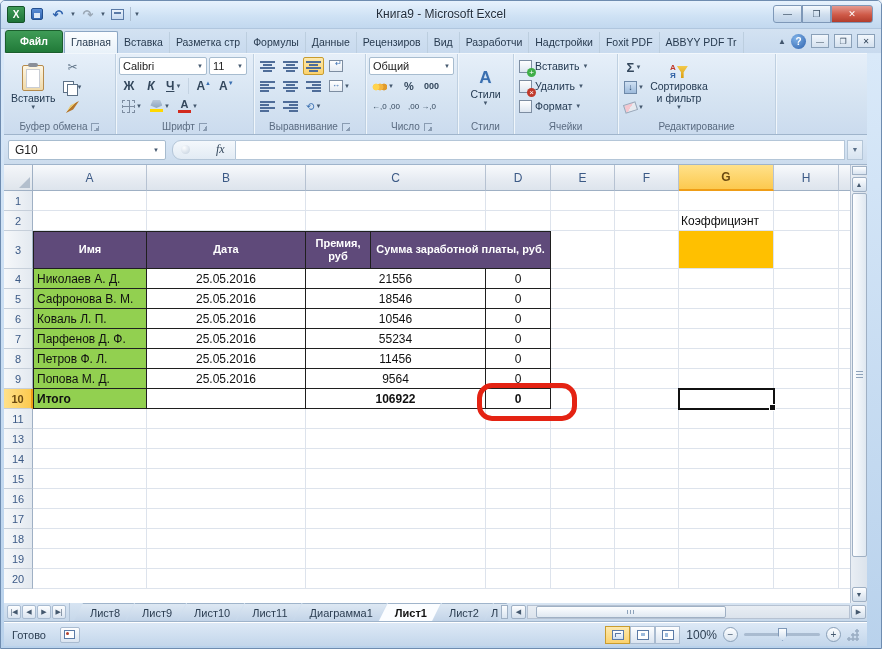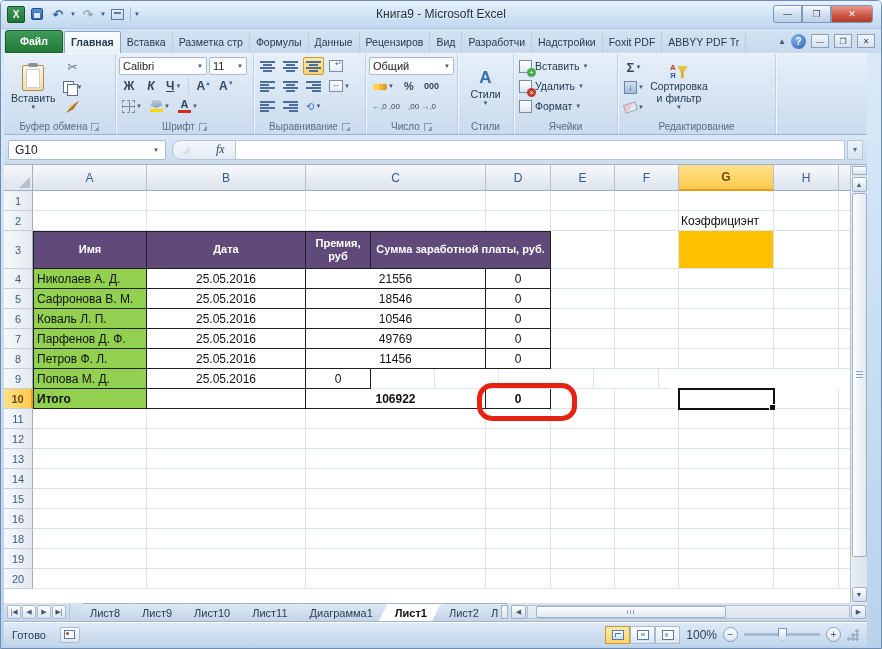--- a/index.html
+++ b/index.html
@@ -23,21 +23,21 @@
   .title-text{position:absolute;left:0;right:0;top:6px;text-align:center;font-size:12px;color:#222e3d;text-shadow:0 1px 0 #ffffffaa}
   .winbtns{position:absolute;right:8px;top:4px;display:flex}
   .wbtn{width:29px;height:18px;border:1px solid #7e98b8;background:linear-gradient(#f4f9fe,#cfdeee 55%,#bed2e8);display:flex;align-items:center;justify-content:center;font-size:9px;color:#33475c}
   .wbtn.min{border-radius:3px 0 0 3px}
   .wbtn.close{width:42px;border-radius:0 3px 3px 0;background:linear-gradient(#e59a90,#cf5a48 55%,#b13c2c);color:#fff;font-weight:bold}
 
   
   .tabrow{position:absolute;left:3px;top:28px;width:863px;height:24px;background:linear-gradient(#d3e2f2,#c8daee);display:flex;align-items:flex-end;overflow:hidden}
   .rtab{white-space:nowrap;font-size:10.5px;padding:4px 6px 5px;color:#273a4f;border-right:1px solid #bccedf;cursor:default}
   .rtab.file{background:linear-gradient(#3f9c57,#217a38);color:#fff;font-weight:bold;border:1px solid #1b5e2d;border-radius:3px 3px 0 0;padding:4px 14px 5px;margin:0 1px}
-  .rtab.active{background:linear-gradient(#fbfdff,#e8f1f9);border:1px solid #8ba6c4;border-bottom:none;border-radius:2px 2px 0 0;font-weight:bold}
+  .rtab.active{background:linear-gradient(#fbfdff,#e8f1f9);border:1px solid #8ba6c4;border-bottom:none;border-radius:2px 2px 0 0;font-weight:normal}
   .tabrow-right{position:absolute;right:0;top:28px;height:24px;display:flex;align-items:center;gap:5px;padding:0 6px;background:linear-gradient(#d3e2f2,#c8daee)}
   .chev{font-size:8px;color:#41556d}
   .help{width:15px;height:15px;border-radius:50%;background:radial-gradient(circle at 35% 30%,#7fb2e8,#2f62ad);color:#fff;font-size:10px;font-weight:bold;display:flex;align-items:center;justify-content:center}
   .mbtn{width:18px;height:14px;border:1px solid #8aa0b8;background:linear-gradient(#f2f7fc,#d4e1ef);display:flex;align-items:center;justify-content:center;font-size:8px;color:#33475c}
 
   
   .ribbon{position:absolute;left:3px;top:52px;width:863px;height:82px;background:linear-gradient(#e6eff9,#d6e4f2 55%,#cbdbee);border-top:1px solid #f2f7fc;border-bottom:1px solid #9fb4cb;display:flex}
   .rgroup{height:100%;border-right:1px solid #bfd0e1;box-shadow:1px 0 0 #f0f6fb;display:flex;flex-direction:column;padding:2px 3px 0}
   .rg-body{flex:1;display:flex}
   .glabel{height:15px;display:flex;align-items:center;justify-content:center;gap:4px;font-size:10px;color:#5a6b80}
@@ -575,21 +575,21 @@
           <div class="cell" style="width: 64px; flex: 0 0 64px;"></div>
           <div class="cell" style="width: 64px; flex: 0 0 64px;"></div>
           <div class="cell" style="width: 95px; flex: 0 0 95px;"></div>
           <div class="cell" style="width: 65px; flex: 0 0 65px;"></div>
           <div class="cell" style="width: 11px; flex: 0 0 11px; border-right: none;"></div>
         </div>
         <div class="grow" style="height: 20px;">
           <div class="rhdr">7</div>
           <div class="cell c-name tb tb-l" style="width: 114px; flex: 0 0 114px;">Парфенов Д. Ф.</div>
           <div class="cell c-data tb" style="width: 159px; flex: 0 0 159px;">25.05.2016</div>
-          <div class="cell c-data tb" style="width: 180px; flex: 0 0 180px;">49769</div>
+          <div class="cell c-data tb" style="width: 180px; flex: 0 0 180px;">55234</div>
           <div class="cell c-data tb" style="width: 65px; flex: 0 0 65px;">0</div>
           <div class="cell" style="width: 64px; flex: 0 0 64px;"></div>
           <div class="cell" style="width: 64px; flex: 0 0 64px;"></div>
           <div class="cell" style="width: 95px; flex: 0 0 95px;"></div>
           <div class="cell" style="width: 65px; flex: 0 0 65px;"></div>
           <div class="cell" style="width: 11px; flex: 0 0 11px; border-right: none;"></div>
         </div>
         <div class="grow" style="height: 20px;">
           <div class="rhdr">8</div>
           <div class="cell c-name tb tb-l" style="width: 114px; flex: 0 0 114px;">Петров Ф. Л.</div>
@@ -599,20 +599,21 @@
           <div class="cell" style="width: 64px; flex: 0 0 64px;"></div>
           <div class="cell" style="width: 64px; flex: 0 0 64px;"></div>
           <div class="cell" style="width: 95px; flex: 0 0 95px;"></div>
           <div class="cell" style="width: 65px; flex: 0 0 65px;"></div>
           <div class="cell" style="width: 11px; flex: 0 0 11px; border-right: none;"></div>
         </div>
         <div class="grow" style="height: 20px;">
           <div class="rhdr">9</div>
           <div class="cell c-name tb tb-l" style="width: 114px; flex: 0 0 114px;">Попова М. Д.</div>
           <div class="cell c-data tb" style="width: 159px; flex: 0 0 159px;">25.05.2016</div>
+          <div class="cell c-data tb" style="width: 180px; flex: 0 0 180px;">9564</div>
           <div class="cell c-data tb" style="width: 65px; flex: 0 0 65px;">0</div>
           <div class="cell" style="width: 64px; flex: 0 0 64px;"></div>
           <div class="cell" style="width: 64px; flex: 0 0 64px;"></div>
           <div class="cell" style="width: 95px; flex: 0 0 95px;"></div>
           <div class="cell" style="width: 65px; flex: 0 0 65px;"></div>
           <div class="cell" style="width: 11px; flex: 0 0 11px; border-right: none;"></div>
         </div>
         <div class="grow" style="height: 20px;">
           <div class="rhdr sel">10</div>
           <div class="cell c-name c-b tb tb-l" style="width: 114px; flex: 0 0 114px;">Итого</div>
@@ -631,32 +632,20 @@
           <div class="cell" style="width: 159px; flex: 0 0 159px;"></div>
           <div class="cell" style="width: 180px; flex: 0 0 180px;"></div>
           <div class="cell" style="width: 65px; flex: 0 0 65px;"></div>
           <div class="cell" style="width: 64px; flex: 0 0 64px;"></div>
           <div class="cell" style="width: 64px; flex: 0 0 64px;"></div>
           <div class="cell" style="width: 95px; flex: 0 0 95px;"></div>
           <div class="cell" style="width: 65px; flex: 0 0 65px;"></div>
           <div class="cell" style="width: 11px; flex: 0 0 11px; border-right: none;"></div>
         </div>
         <div class="grow" style="height: 20px;">
-          <div class="rhdr">12</div>
-          <div class="cell" style="width: 114px; flex: 0 0 114px;"></div>
-          <div class="cell" style="width: 159px; flex: 0 0 159px;"></div>
-          <div class="cell" style="width: 180px; flex: 0 0 180px;"></div>
-          <div class="cell" style="width: 65px; flex: 0 0 65px;"></div>
-          <div class="cell" style="width: 64px; flex: 0 0 64px;"></div>
-          <div class="cell" style="width: 64px; flex: 0 0 64px;"></div>
-          <div class="cell" style="width: 95px; flex: 0 0 95px;"></div>
-          <div class="cell" style="width: 65px; flex: 0 0 65px;"></div>
-          <div class="cell" style="width: 11px; flex: 0 0 11px; border-right: none;"></div>
-        </div>
-        <div class="grow" style="height: 20px;">
           <div class="rhdr">13</div>
           <div class="cell" style="width: 114px; flex: 0 0 114px;"></div>
           <div class="cell" style="width: 159px; flex: 0 0 159px;"></div>
           <div class="cell" style="width: 180px; flex: 0 0 180px;"></div>
           <div class="cell" style="width: 65px; flex: 0 0 65px;"></div>
           <div class="cell" style="width: 64px; flex: 0 0 64px;"></div>
           <div class="cell" style="width: 64px; flex: 0 0 64px;"></div>
           <div class="cell" style="width: 95px; flex: 0 0 95px;"></div>
           <div class="cell" style="width: 65px; flex: 0 0 65px;"></div>
           <div class="cell" style="width: 11px; flex: 0 0 11px; border-right: none;"></div>
@@ -680,20 +669,32 @@
           <div class="cell" style="width: 180px; flex: 0 0 180px;"></div>
           <div class="cell" style="width: 65px; flex: 0 0 65px;"></div>
           <div class="cell" style="width: 64px; flex: 0 0 64px;"></div>
           <div class="cell" style="width: 64px; flex: 0 0 64px;"></div>
           <div class="cell" style="width: 95px; flex: 0 0 95px;"></div>
           <div class="cell" style="width: 65px; flex: 0 0 65px;"></div>
           <div class="cell" style="width: 11px; flex: 0 0 11px; border-right: none;"></div>
         </div>
         <div class="grow" style="height: 20px;">
           <div class="rhdr">16</div>
+          <div class="cell" style="width: 114px; flex: 0 0 114px;"></div>
+          <div class="cell" style="width: 159px; flex: 0 0 159px;"></div>
+          <div class="cell" style="width: 180px; flex: 0 0 180px;"></div>
+          <div class="cell" style="width: 65px; flex: 0 0 65px;"></div>
+          <div class="cell" style="width: 64px; flex: 0 0 64px;"></div>
+          <div class="cell" style="width: 64px; flex: 0 0 64px;"></div>
+          <div class="cell" style="width: 95px; flex: 0 0 95px;"></div>
+          <div class="cell" style="width: 65px; flex: 0 0 65px;"></div>
+          <div class="cell" style="width: 11px; flex: 0 0 11px; border-right: none;"></div>
+        </div>
+        <div class="grow" style="height: 20px;">
+          <div class="rhdr">17</div>
           <div class="cell" style="width: 114px; flex: 0 0 114px;"></div>
           <div class="cell" style="width: 159px; flex: 0 0 159px;"></div>
           <div class="cell" style="width: 180px; flex: 0 0 180px;"></div>
           <div class="cell" style="width: 65px; flex: 0 0 65px;"></div>
           <div class="cell" style="width: 64px; flex: 0 0 64px;"></div>
           <div class="cell" style="width: 64px; flex: 0 0 64px;"></div>
           <div class="cell" style="width: 95px; flex: 0 0 95px;"></div>
           <div class="cell" style="width: 65px; flex: 0 0 65px;"></div>
           <div class="cell" style="width: 11px; flex: 0 0 11px; border-right: none;"></div>
         </div>

